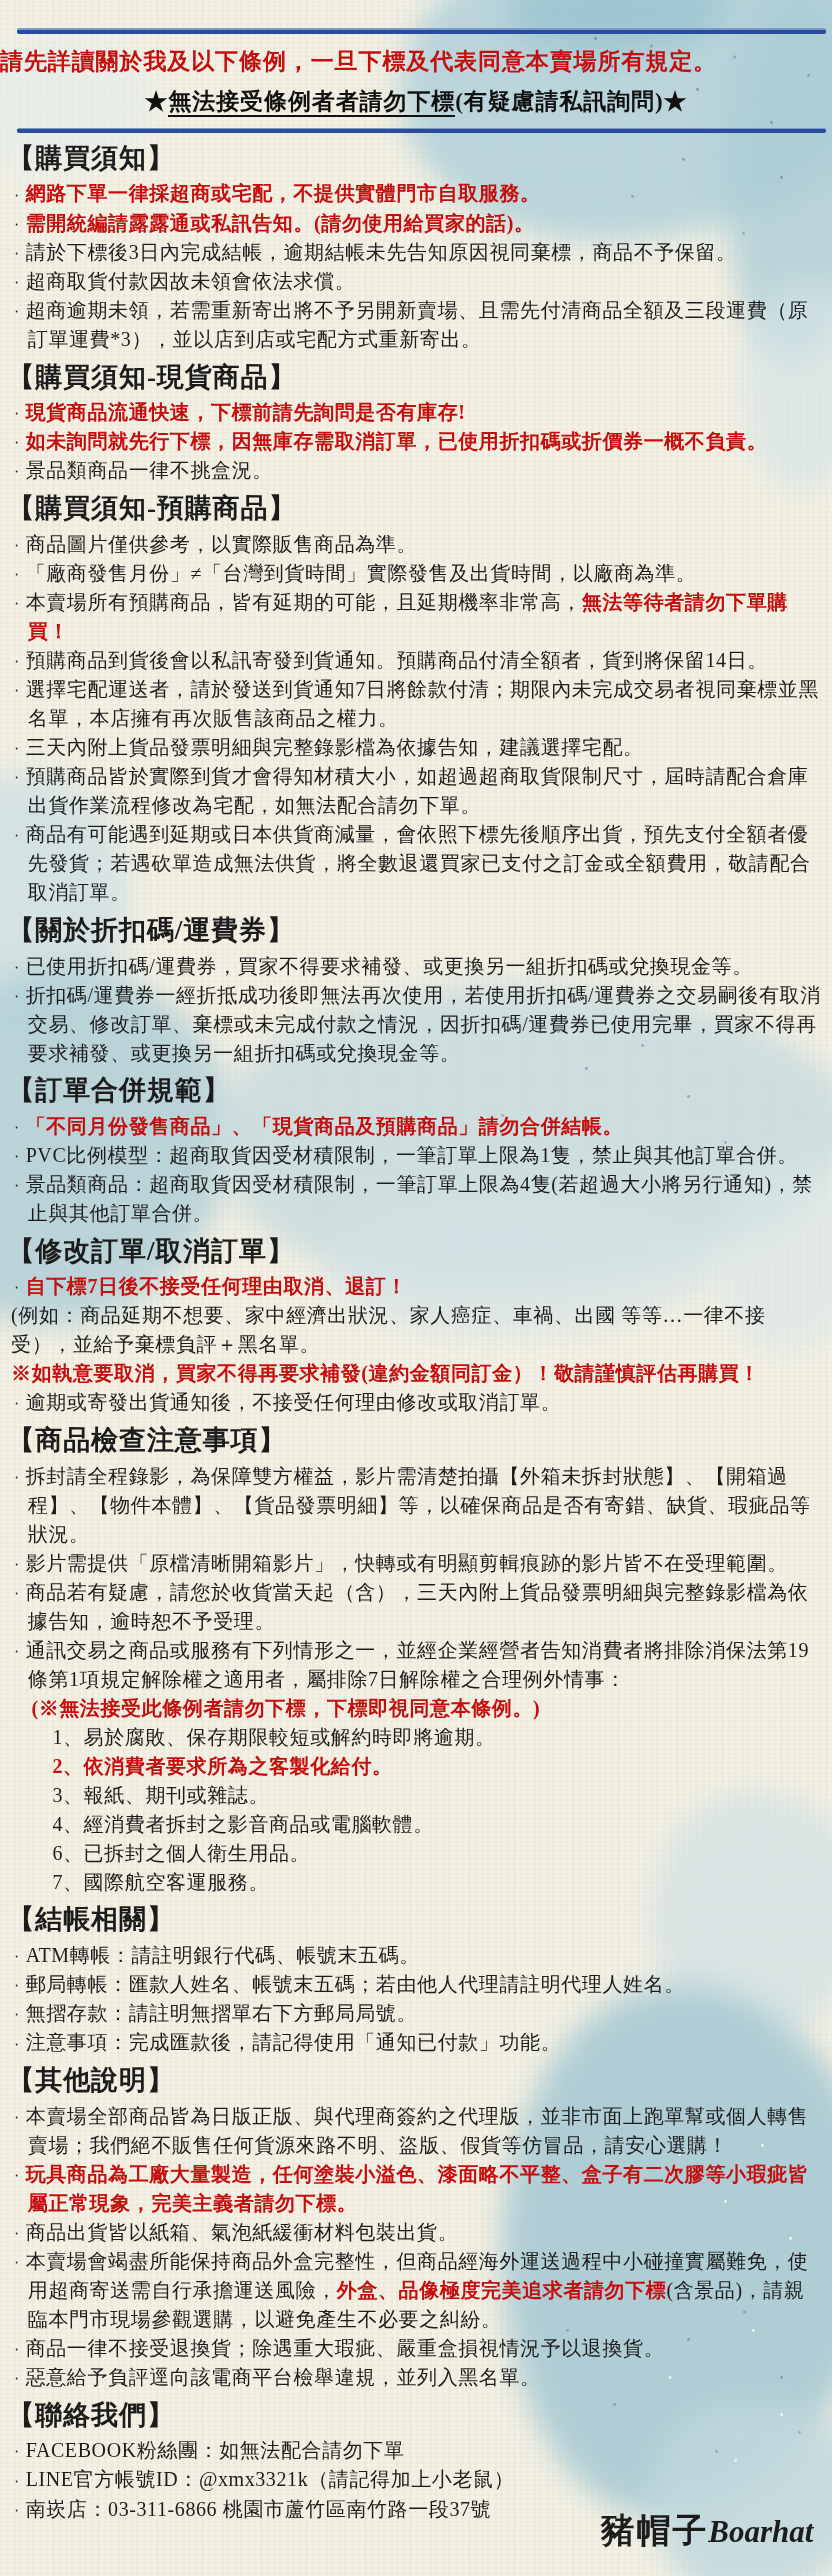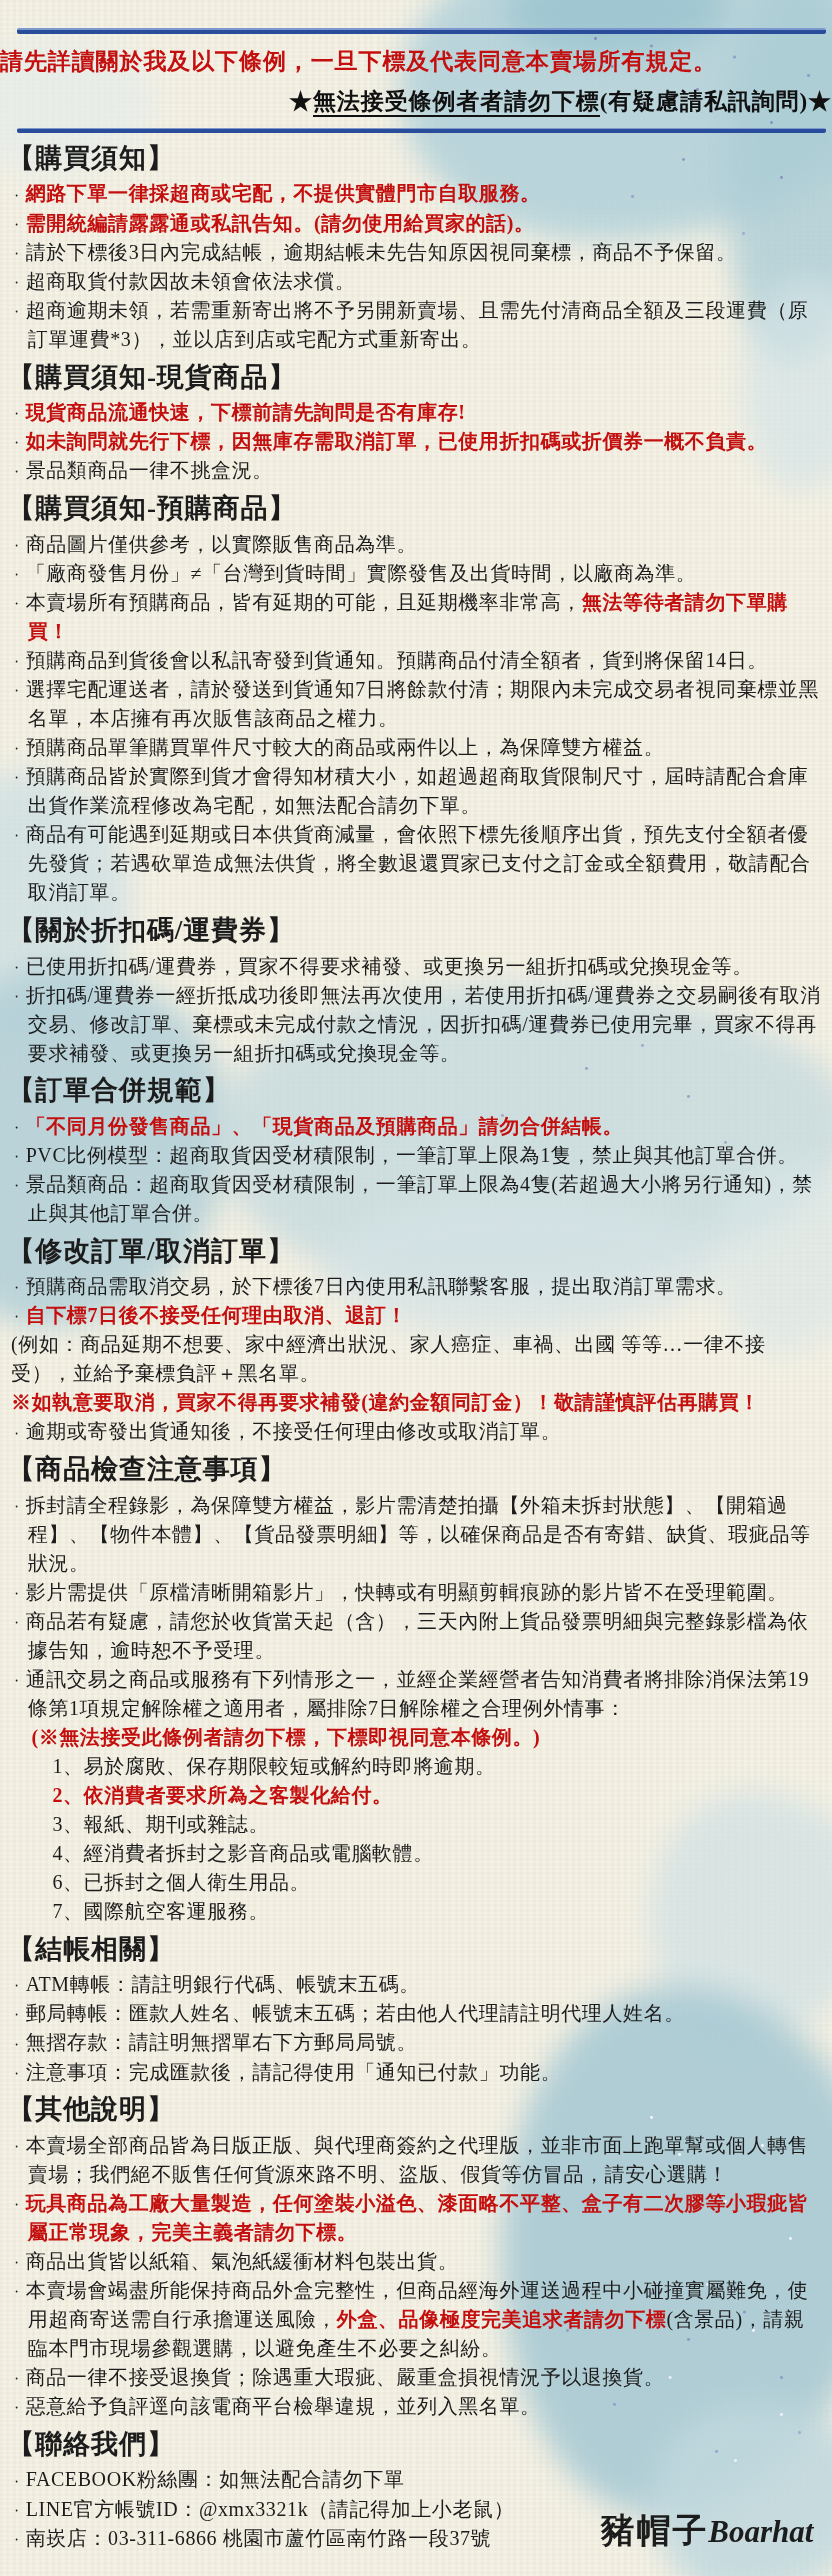--- a/index.html
+++ b/index.html
@@ -52,21 +52,21 @@
   .content{position:relative;z-index:1;}
   .rule{height:5.6px;margin:0 6.5px 0 16.7px;border-radius:1.9px;
     background:linear-gradient(180deg,#7d98cc 0 25%,#2a4d9b 25% 100%);}
   .rule.top{margin-top:28px;}
   .rule.bottom{margin-top:9.3px;}
   .main-title{
     color:#c40f0f;font-weight:700;font-size:23px;
     margin:12px 0 9.3px 0;letter-spacing:0.9px;
   }
   .star-line{
-    text-align:right;color:#111;font-weight:700;font-size:23px;
+    text-align:center;color:#111;font-weight:700;font-size:23px;
     margin:0 0 11px 0;letter-spacing:0.9px;
   }
   .star-line .ul{border-bottom:2.3px solid #111;padding-bottom:0.9px;}
   .sections{padding:1.9px 7.4px 0 7.4px;}
   .section-heading{
     font-size:27px;font-weight:600;letter-spacing:0.9px;
     margin:6.5px 0 4.6px 0;line-height:33px;
   }
   .line{font-size:20px;line-height:29px;letter-spacing:0.6px;margin:0;}
   .line .seg{color:#1c1c1c;}
@@ -121,32 +121,31 @@
       <div class="section-heading">【購買須知-現貨商品】</div>
       <div class="line bullet"><span class="dot">‧</span><span class="seg red">現貨商品流通快速，下標前請先詢問是否有庫存!</span></div>
       <div class="line bullet"><span class="dot">‧</span><span class="seg red">如未詢問就先行下標，因無庫存需取消訂單，已使用折扣碼或折價券一概不負責。</span></div>
       <div class="line bullet"><span class="dot">‧</span><span class="seg">景品類商品一律不挑盒況。</span></div>
       <div class="section-heading">【購買須知-預購商品】</div>
       <div class="line bullet"><span class="dot">‧</span><span class="seg">商品圖片僅供參考，以實際販售商品為準。</span></div>
       <div class="line bullet"><span class="dot">‧</span><span class="seg">「廠商發售月份」≠「台灣到貨時間」實際發售及出貨時間，以廠商為準。</span></div>
       <div class="line bullet"><span class="dot">‧</span><span class="seg">本賣場所有預購商品，皆有延期的可能，且延期機率非常高，</span><span class="seg red">無法等待者請勿下單購買！</span></div>
       <div class="line bullet"><span class="dot">‧</span><span class="seg">預購商品到貨後會以私訊寄發到貨通知。預購商品付清全額者，貨到將保留14日。</span></div>
       <div class="line bullet"><span class="dot">‧</span><span class="seg">選擇宅配運送者，請於發送到貨通知7日將餘款付清；期限內未完成交易者視同棄標並黑名單，本店擁有再次販售該商品之權力。</span></div>
-      <div class="line bullet"><span class="dot">‧</span><span class="seg">預購商品單筆購買單件尺寸較大的商品或兩件以上，為保障雙方權益。</span></div>
+      <div class="line bullet"><span class="dot">‧</span><span class="seg">三天內附上貨品發票明細與完整錄影檔為依據告知，建議選擇宅配。</span></div>
       <div class="line bullet"><span class="dot">‧</span><span class="seg">預購商品皆於實際到貨才會得知材積大小，如超過超商取貨限制尺寸，屆時請配合倉庫出貨作業流程修改為宅配，如無法配合請勿下單。</span></div>
       <div class="line bullet"><span class="dot">‧</span><span class="seg">商品有可能遇到延期或日本供貨商減量，會依照下標先後順序出貨，預先支付全額者優先發貨；若遇砍單造成無法供貨，將全數退還買家已支付之訂金或全額費用，敬請配合取消訂單。</span></div>
       <div class="section-heading">【關於折扣碼/運費券】</div>
       <div class="line bullet"><span class="dot">‧</span><span class="seg">已使用折扣碼/運費券，買家不得要求補發、或更換另一組折扣碼或兌換現金等。</span></div>
       <div class="line bullet"><span class="dot">‧</span><span class="seg">折扣碼/運費券一經折抵成功後即無法再次使用，若使用折扣碼/運費券之交易嗣後有取消交易、修改訂單、棄標或未完成付款之情況，因折扣碼/運費券已使用完畢，買家不得再要求補發、或更換另一組折扣碼或兌換現金等。</span></div>
       <div class="section-heading">【訂單合併規範】</div>
       <div class="line bullet"><span class="dot">‧</span><span class="seg red">「不同月份發售商品」、「現貨商品及預購商品」請勿合併結帳。</span></div>
       <div class="line bullet"><span class="dot">‧</span><span class="seg">PVC比例模型：超商取貨因受材積限制，一筆訂單上限為1隻，禁止與其他訂單合併。</span></div>
       <div class="line bullet"><span class="dot">‧</span><span class="seg">景品類商品：超商取貨因受材積限制，一筆訂單上限為4隻(若超過大小將另行通知)，禁止與其他訂單合併。</span></div>
       <div class="section-heading">【修改訂單/取消訂單】</div>
-      <div class="line bullet"><span class="dot">‧</span><span class="seg">預購商品需取消交易，於下標後7日內使用私訊聯繫客服，提出取消訂單需求。</span></div>
       <div class="line bullet"><span class="dot">‧</span><span class="seg red">自下標7日後不接受任何理由取消、退訂！</span></div>
       <div class="line note"><span class="seg">(例如：商品延期不想要、家中經濟出狀況、家人癌症、車禍、出國 等等…一律不接受），並給予棄標負評＋黑名單。</span></div>
       <div class="line note"><span class="seg red">※如執意要取消，買家不得再要求補發(違約金額同訂金）！敬請謹慎評估再購買！</span></div>
       <div class="line bullet"><span class="dot">‧</span><span class="seg">逾期或寄發出貨通知後，不接受任何理由修改或取消訂單。</span></div>
       <div class="section-heading">【商品檢查注意事項】</div>
       <div class="line bullet"><span class="dot">‧</span><span class="seg">拆封請全程錄影，為保障雙方權益，影片需清楚拍攝【外箱未拆封狀態】、【開箱過程】、【物件本體】、【貨品發票明細】等，以確保商品是否有寄錯、缺貨、瑕疵品等狀況。</span></div>
       <div class="line bullet"><span class="dot">‧</span><span class="seg">影片需提供「原檔清晰開箱影片」，快轉或有明顯剪輯痕跡的影片皆不在受理範圍。</span></div>
       <div class="line bullet"><span class="dot">‧</span><span class="seg">商品若有疑慮，請您於收貨當天起（含），三天內附上貨品發票明細與完整錄影檔為依據告知，逾時恕不予受理。</span></div>
       <div class="line bullet"><span class="dot">‧</span><span class="seg">通訊交易之商品或服務有下列情形之一，並經企業經營者告知消費者將排除消保法第19條第1項規定解除權之適用者，屬排除7日解除權之合理例外情事：</span></div>
       <div class="line paren"><span class="seg red">(※無法接受此條例者請勿下標，下標即視同意本條例。)</span></div>

